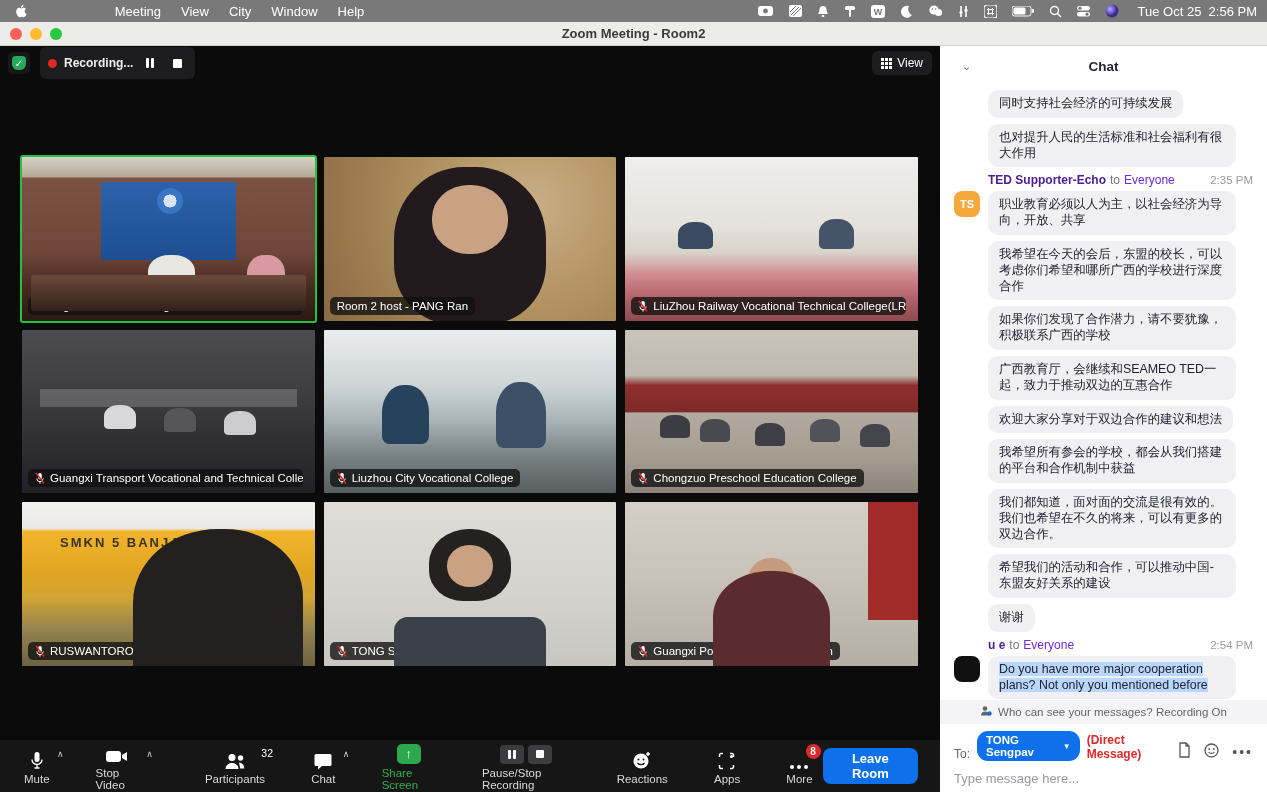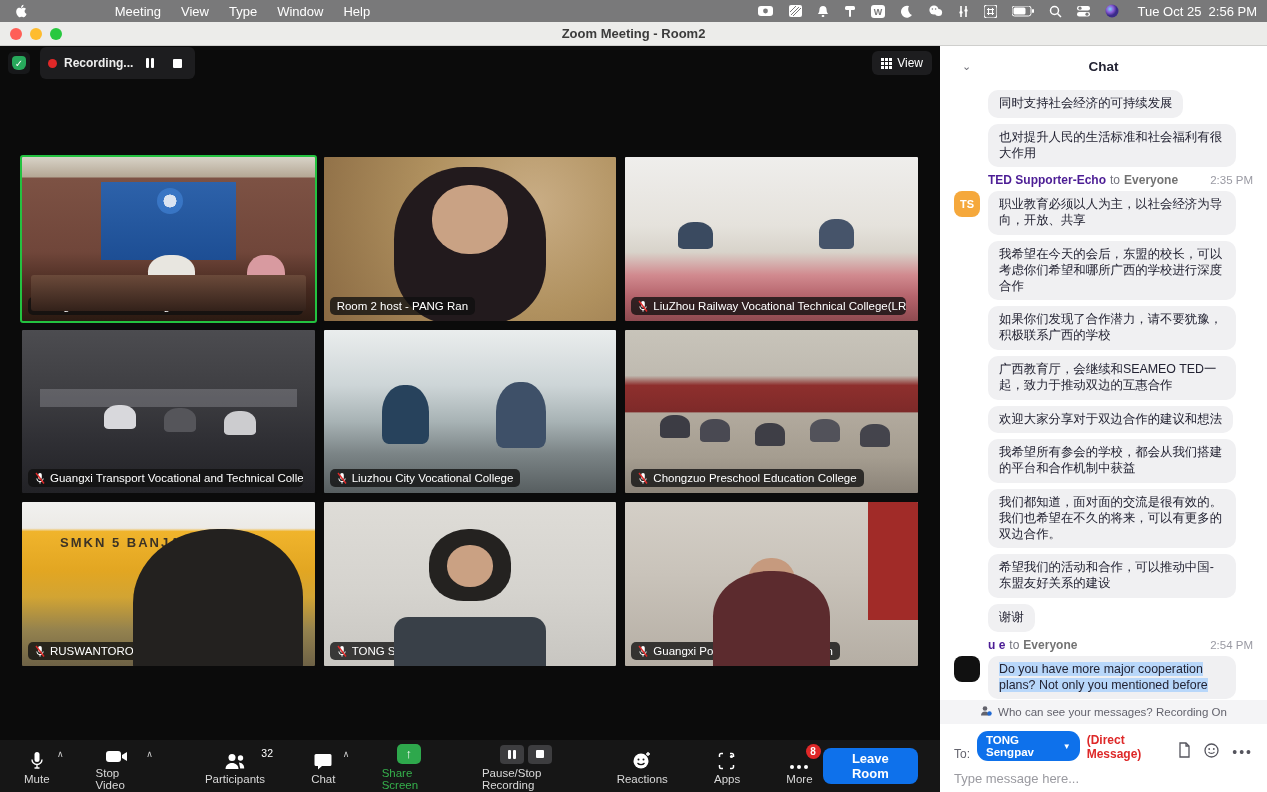--- a/index.html
+++ b/index.html
@@ -149,21 +149,21 @@
   
   .chat { width:327px; background:#fff; display:flex; flex-direction:column; }
   .chead { height:40px; display:flex; align-items:center; justify-content:center;
     position:relative; background:#fff; }
   .chead .title { font-size:13.5px; font-weight:bold; color:#232333; }
   .chead .chev { position:absolute; left:22px; color:#6e6e76; font-size:11px; }
   .msgs { flex:1; overflow:hidden; padding:4px 14px 0 14px; }
   .mhdr { display:flex; align-items:baseline; font-size:12px; margin:6px 0 4px 34px; }
   .mhdr .nm { color:#4c1d95; font-weight:bold; }
   .mhdr .to { color:#74747e; margin:0 4px; }
-  .mhdr .ev { color:#737373; font-weight:bold; }
+  .mhdr .ev { color:#6d28d9; font-weight:normal; }
   .mhdr .tm { margin-left:auto; color:#9a9aa3; font-size:11.5px; }
   .mrow { display:flex; align-items:flex-start; margin-bottom:6px; }
   .mrow .av { flex:0 0 26px; width:26px; height:26px; border-radius:8px; margin-right:8px;
     display:flex; align-items:center; justify-content:center; color:#fff; font-size:11px; font-weight:bold; }
   .mrow .avspace { flex:0 0 34px; }
   .bubble { background:#f0f0f2; border-radius:10px; padding:6px 11px; font-size:12.4px;
     line-height:15.8px; color:#232333; max-width:248px; }
   .bubble .hl { background:#b8d7fa; }
   .notice { height:24px; background:#f4f4f6; display:flex; align-items:center;
     justify-content:center; gap:6px; font-size:11.5px; color:#63636d; }
@@ -183,21 +183,21 @@
 
 <div class="menubar">
   <span class="apple">
     <svg width="12" height="14" viewBox="0 0 11 14">
         <path fill="#fff" d="M9.1 7.4c0-1.6 1.3-2.4 1.4-2.4C9.8 4 8.7 3.8 8.3 3.8c-1-.1-1.9.6-2.4.6-.5 0-1.3-.6-2.1-.6-1.1 0-2.1.6-2.6 1.6C.1 7.3.9 10.1 2 11.6c.5.8 1.2 1.6 2 1.6.8 0 1.1-.5 2.1-.5s1.2.5 2.1.5c.9 0 1.4-.8 2-1.5.6-.9.8-1.8.9-1.8-.1-.1-1.9-.8-2-2.5zM7.4 2.7c.4-.5.7-1.3.6-2-.6 0-1.4.4-1.8 1-.4.5-.8 1.3-.7 2 .8 0 1.5-.5 1.9-1z"></path>
       </svg>
   </span>
   <span class="mitem app">zoom.us</span>
   <span class="mitem">Meeting</span>
   <span class="mitem">View</span>
-  <span class="mitem">Type</span>
+  <span class="mitem">City</span>
   <span class="mitem">Window</span>
   <span class="mitem">Help</span>
   <span class="menu-spacer"></span>
   <span class="menu-right">
     <span class="sicon">
         <svg width="17" height="12">
           <rect x="1" y="1" width="15" height="10" rx="3" fill="#fff"></rect>
           <circle cx="8.5" cy="6" r="2.4" fill="#79797a"></circle>
         </svg>
       </span>

